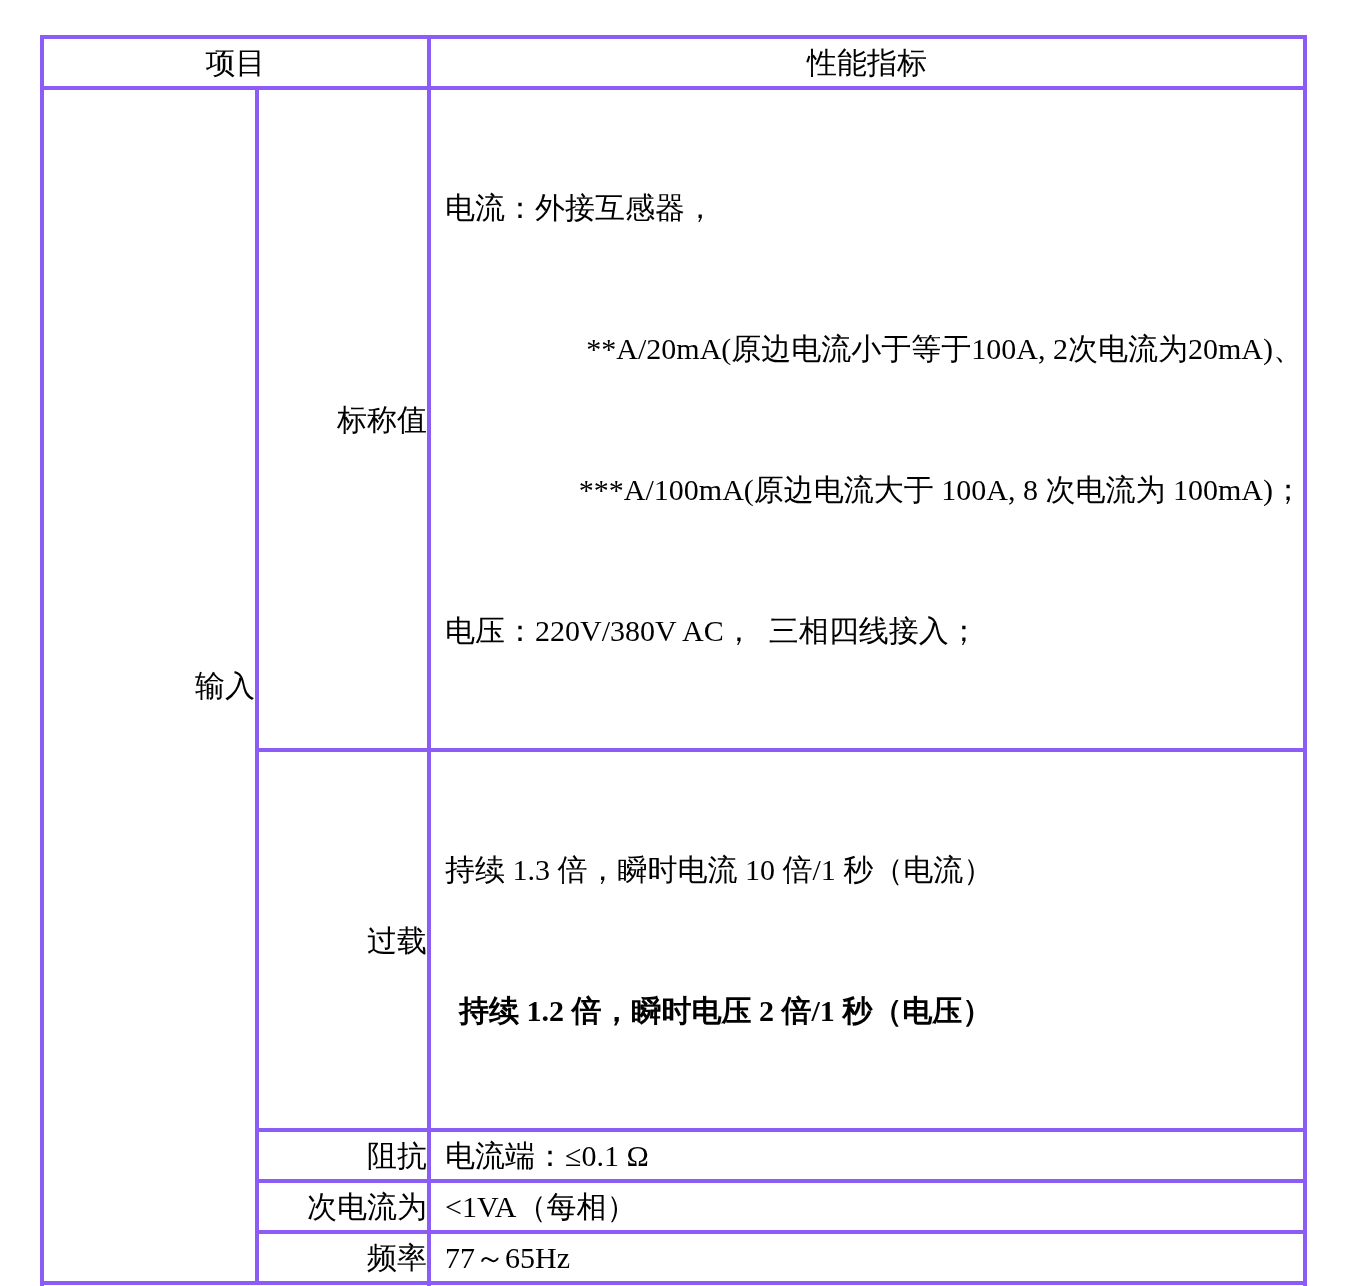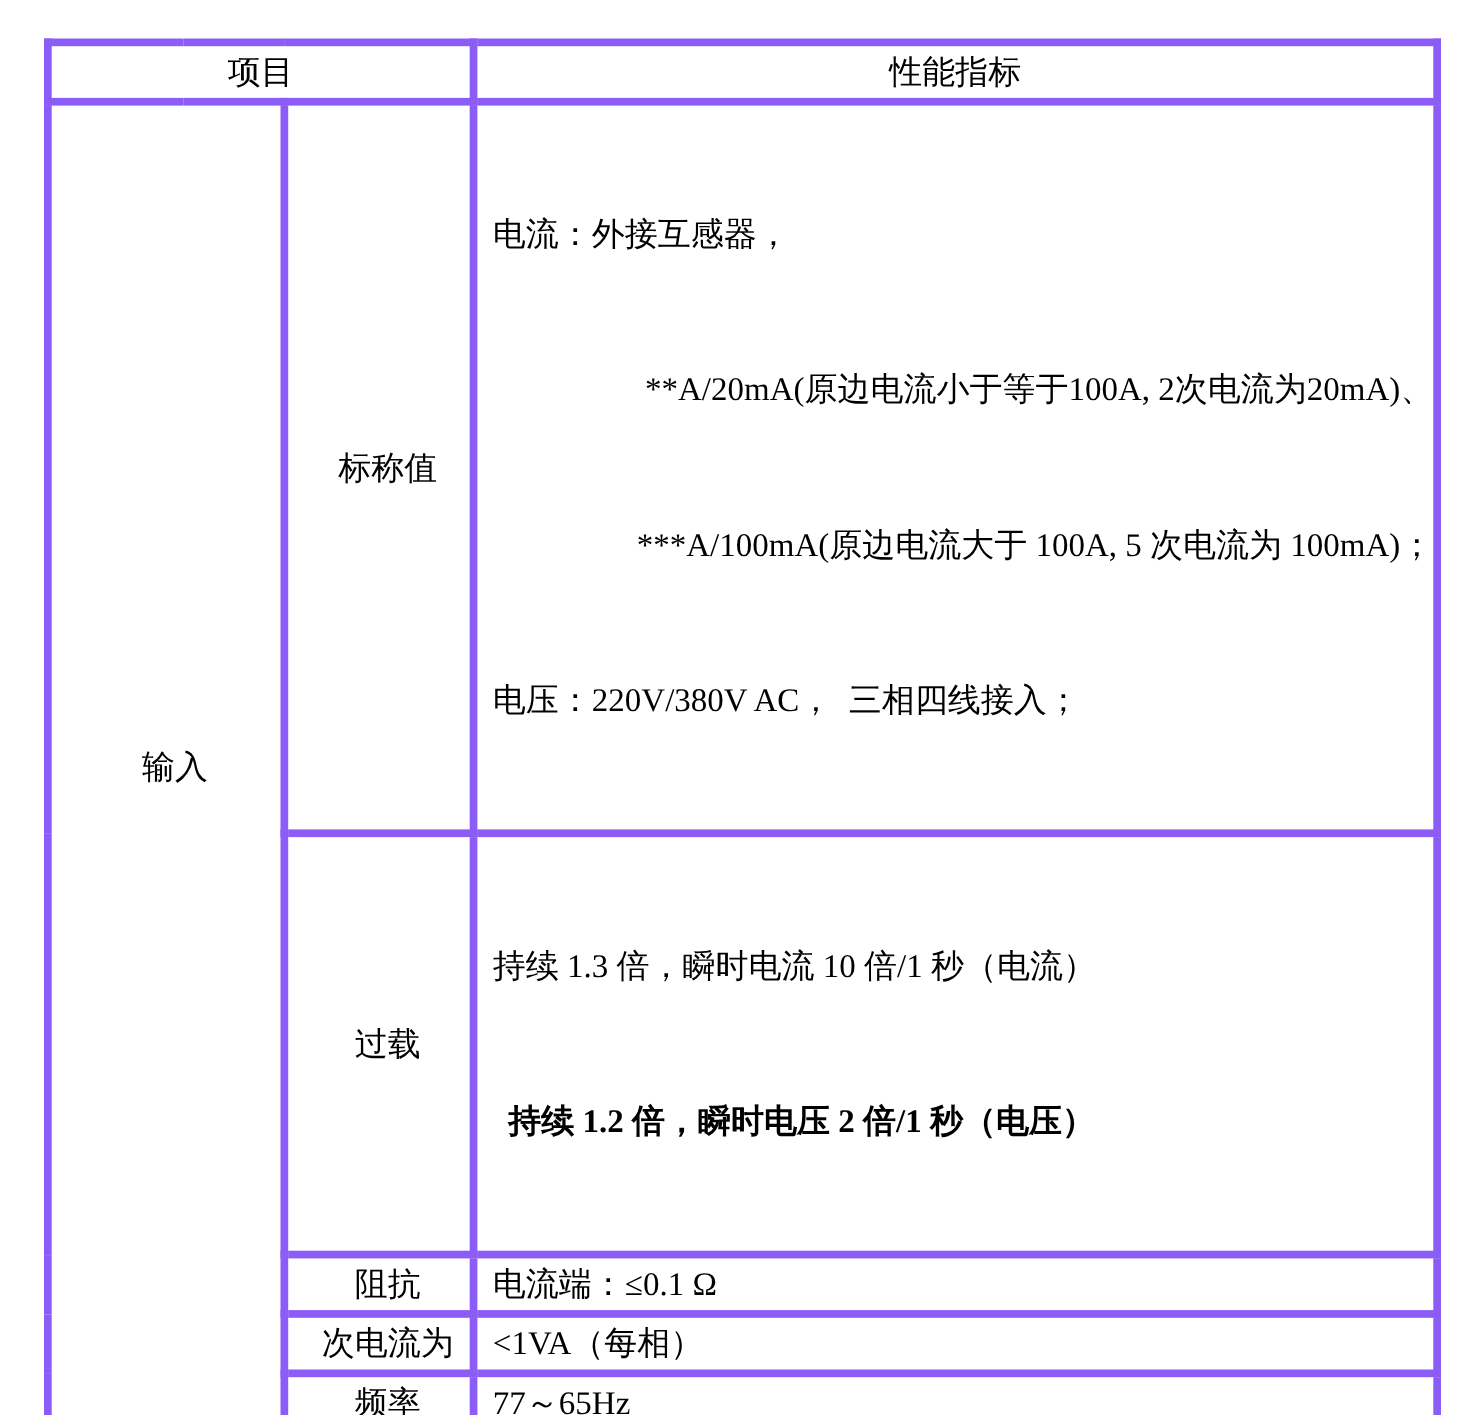--- a/index.html
+++ b/index.html
@@ -13,29 +13,29 @@
   }
   .spec-table {
     position: absolute;
     left: 40px;
     top: 35px;
     border-collapse: collapse;
     table-layout: fixed;
     width: 1263px;
   }
   .spec-table td {
-    border: 7px solid #8b5cf6;
+    border: 4px solid #8b5cf6;
     font-size: 30px;
     line-height: 47px;
     vertical-align: middle;
     padding: 0;
     overflow: hidden;
     white-space: pre-wrap;
   }
-  td.lbl   { padding-left: 16px; text-align: center; }
+  td.lbl   { padding-left: 16px; text-align: right; }
   td.val   { padding-left: 14px; text-align: left; border-radius: 26px; }
   td.hdr   { text-align: center; }
   .line        { line-height: 47px; }
   .line.indent { padding-left: 92px; text-align: right; }
   .line.small-indent { padding-left: 14px; font-weight: bold; }
 </style>
 </head>
 <body>
 
 <table class="spec-table">
@@ -51,21 +51,21 @@
     <td colspan="3" class="hdr">项目</td>
     <td class="hdr">性能指标</td>
   </tr>
 
   <tr style="height:190px">
     <td colspan="2" rowspan="5" class="lbl">输入</td>
     <td class="lbl">标称值</td>
     <td class="val">
       <div class="line">电流：外接互感器，</div>
       <div class="line indent">**A/20mA(原边电流小于等于100A, 2次电流为20mA)、</div>
-      <div class="line indent">***A/100mA(原边电流大于 100A, 5 次电流为 100mA)；</div>
+      <div class="line indent">***A/100mA(原边电流大于 100A, 8 次电流为 100mA)；</div>
       <div class="line">电压：220V/380V AC，  三相四线接入；</div>
     </td>
   </tr>
 
   <tr style="height:95px">
     <td class="lbl">过载</td>
     <td class="val">
       <div class="line">持续 1.3 倍，瞬时电流 10 倍/1 秒（电流）</div>
       <div class="line small-indent">持续 1.2 倍，瞬时电压 2 倍/1 秒（电压）</div>
     </td>

